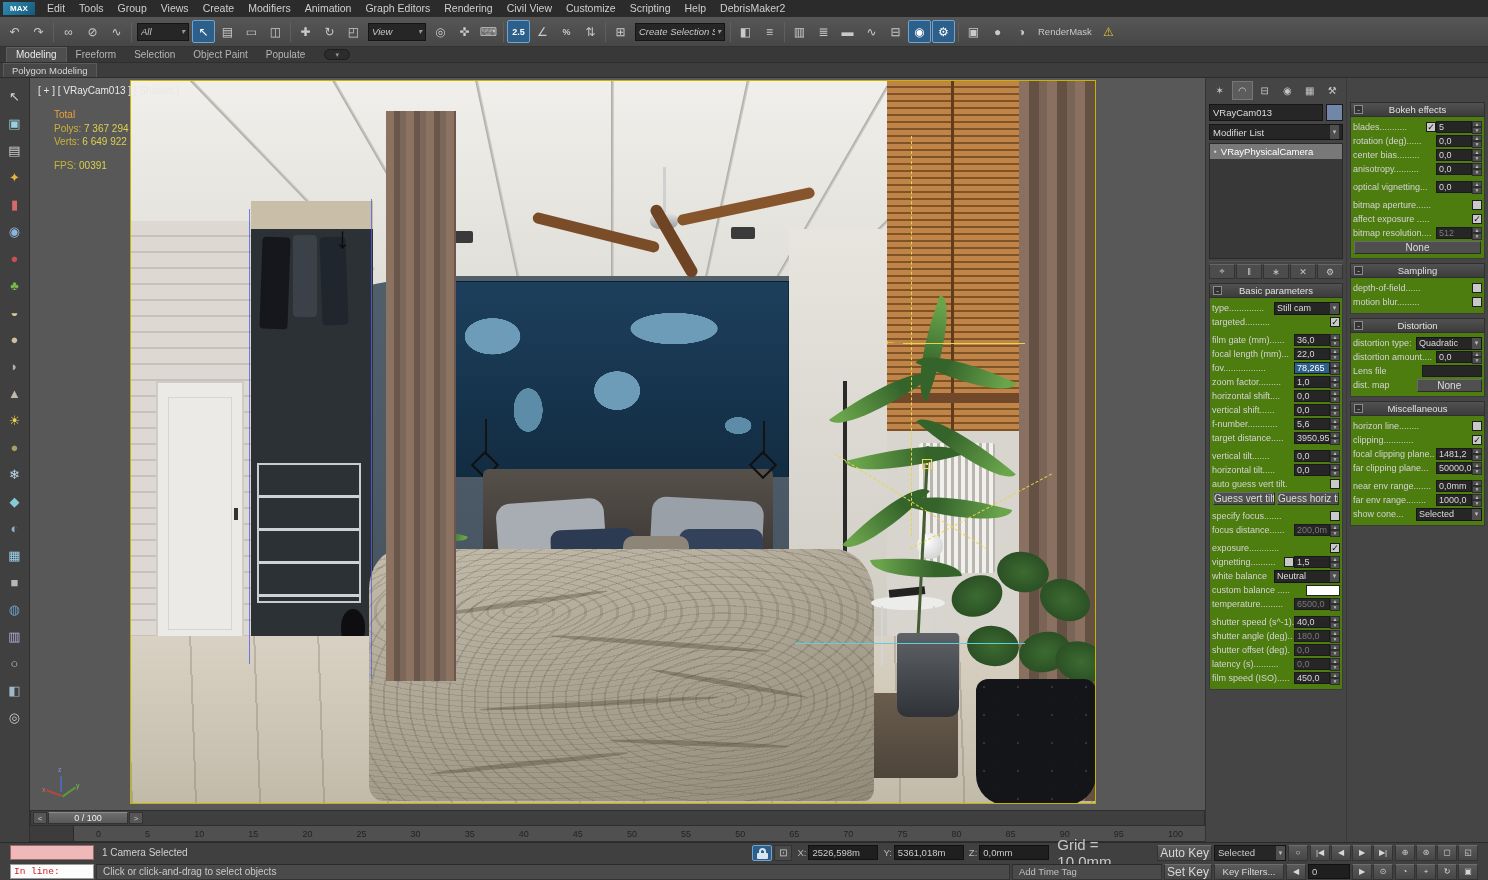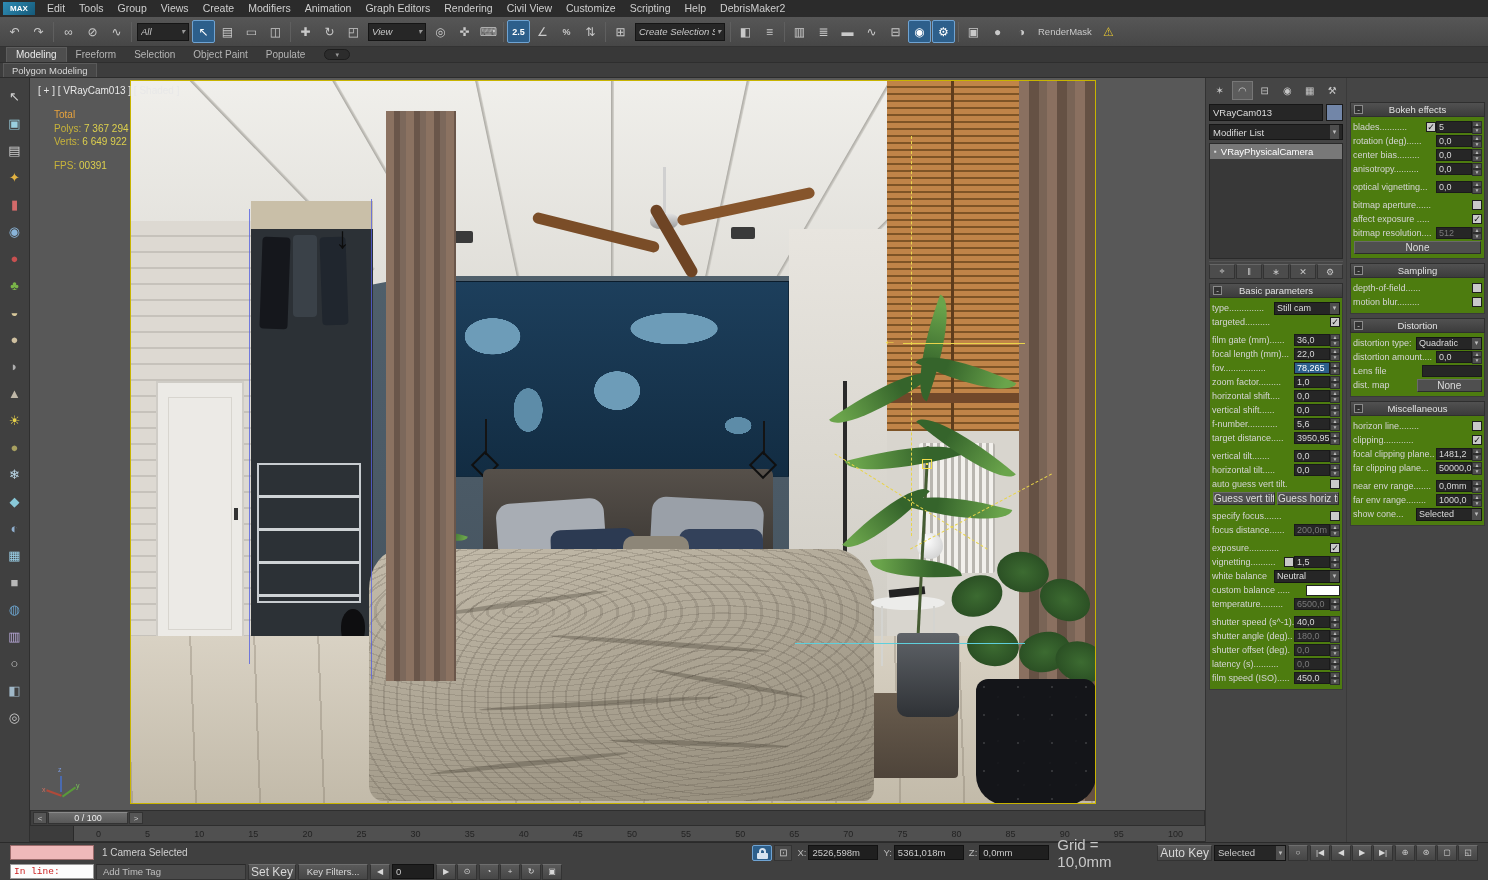--- a/index.html
+++ b/index.html
@@ -911,20 +911,21 @@
       </div>
     <div class="sb-group">
         <div class="sb-btn">⊕</div>
         <div class="sb-btn">⊛</div>
         <div class="sb-btn">▢</div>
         <div class="sb-btn">◱</div>
       </div>
   </div>
   <div class="sb-row">
     <div class="lis2">In line:</div>
+    <div class="promptbox">Click or click-and-drag to select objects</div>
     <div class="timetag">Add Time Tag</div>
     <div class="sb-btn wide">Set Key</div>
     <div class="sb-btn wide2">Key Filters...</div>
     <div class="sb-group">
         <div class="sb-btn">◀</div>
       </div>
     <div class="framefield">0</div>
     <div class="sb-group">
         <div class="sb-btn">▶</div>
         <div class="sb-btn">⊙</div>

